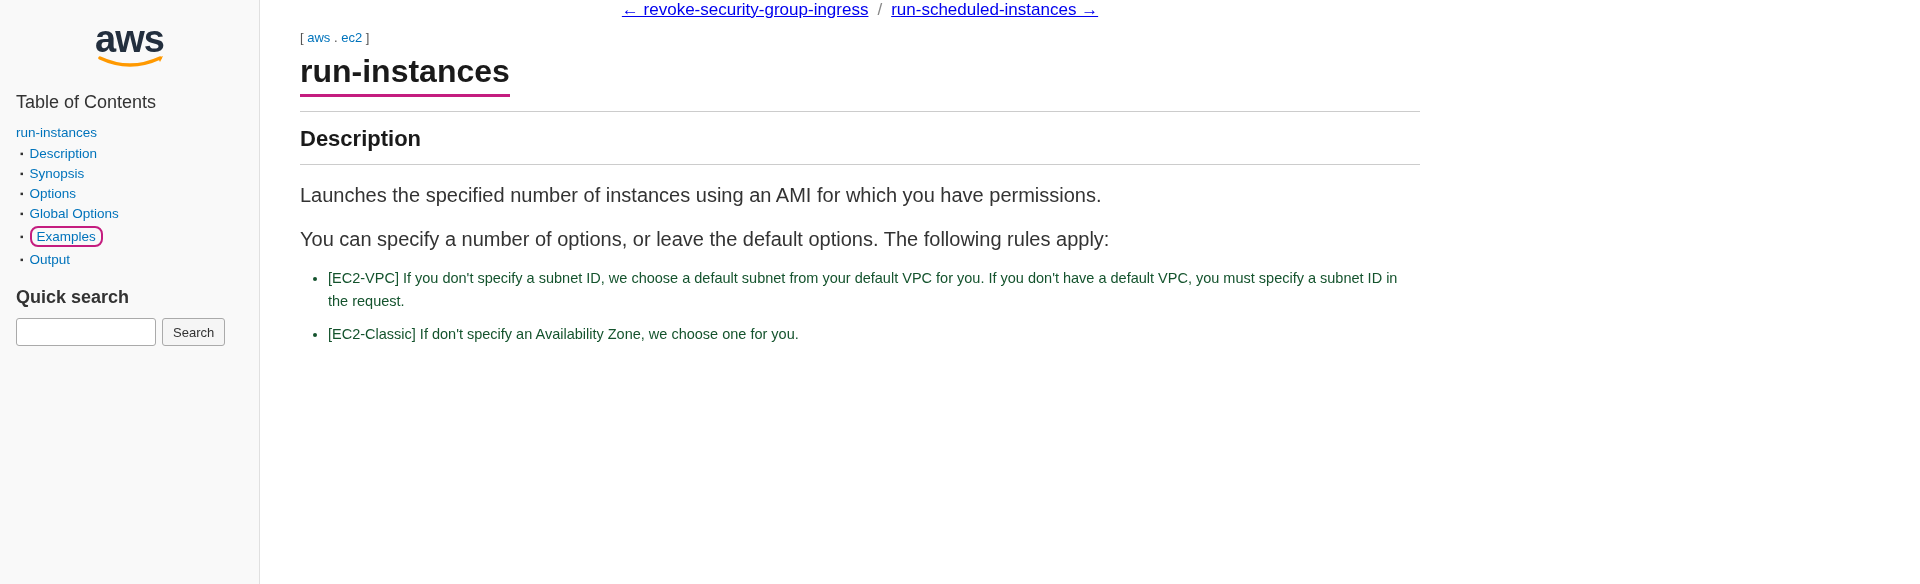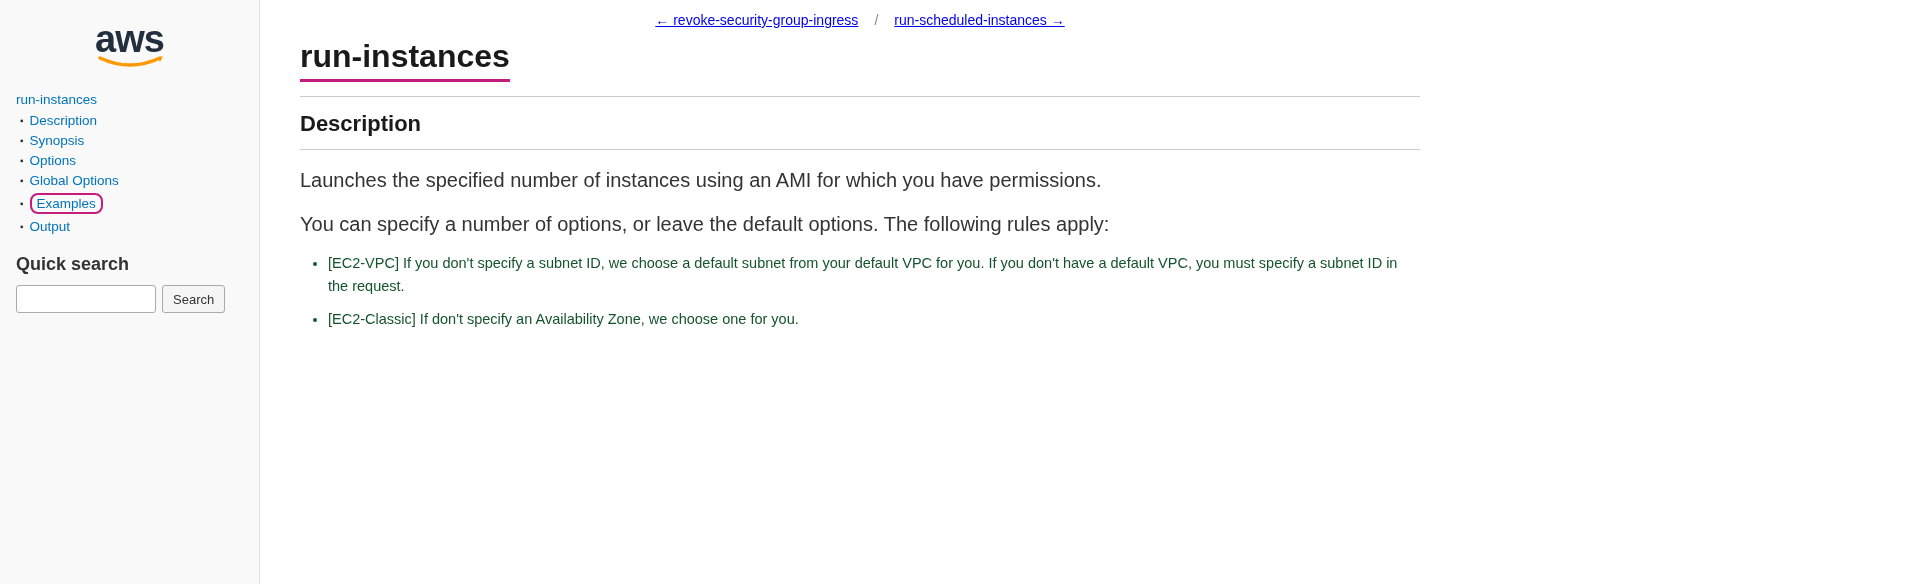--- a/index.html
+++ b/index.html
@@ -119,23 +119,22 @@
       flex: 1;
       padding: 0 40px 30px 40px;
       max-width: 1200px;
     }
     .breadcrumb-sep { margin: 0 8px; color: #888; }
 
     .breadcrumb-links {
       display: flex;
       justify-content: center;
       align-items: center;
-      padding-top: 12px;
-      font-size: 14px;
-      gap: 8px;
+      font-size: 17px;
+      gap: 1px;
     }
     .source-ref {
       font-size: 13px;
       color: #555;
       margin-bottom: 8px;
     }
     .source-ref a { color: #0073bb; text-decoration: none; }
     .source-ref .bracket { color: #555; }
 
     .page-title {
@@ -191,20 +190,21 @@
 
     <div class="aws-logo">
       <span class="aws-text">aws</span>
       <svg class="aws-smile" viewBox="0 0 70 18" xmlns="http://www.w3.org/2000/svg">
         <path d="M5 4 Q35 18 65 4" stroke="#f90" stroke-width="3.5" fill="none" stroke-linecap="round"></path>
         <polygon points="63,4 68,2 65,8" fill="#f90"></polygon>
       </svg>
     </div>
 
     <div>
+      <h2 class="toc-title">Table of Contents</h2>
       <a class="toc-link-top" href="#">run-instances</a>
       <ul class="toc-list">
         <li>
           <a href="#description">Description</a>
         </li>
         <li>
           <a href="#synopsis">Synopsis</a>
         </li>
         <li>
           <a href="#options">Options</a>
@@ -234,20 +234,27 @@
 
   <div class="main-content">
 
     <div class="breadcrumb-links">
       <a href="#">← revoke-security-group-ingress</a>
       <span class="breadcrumb-sep">/</span>
       <a href="#">run-scheduled-instances →</a>
     </div>
 
     <div class="content-area">
+      <div class="source-ref">
+        <span class="bracket">[</span>
+        <a href="#">aws</a>
+        <span>.</span>
+        <a href="#">ec2</a>
+        <span class="bracket">]</span>
+      </div>
 
       <div class="title-block">
         <h1 class="page-title">run-instances</h1>
       </div>
 
       <hr class="section-divider">
 
       <div>
         <h2 class="section-title">Description</h2>
         <hr class="section-divider">

